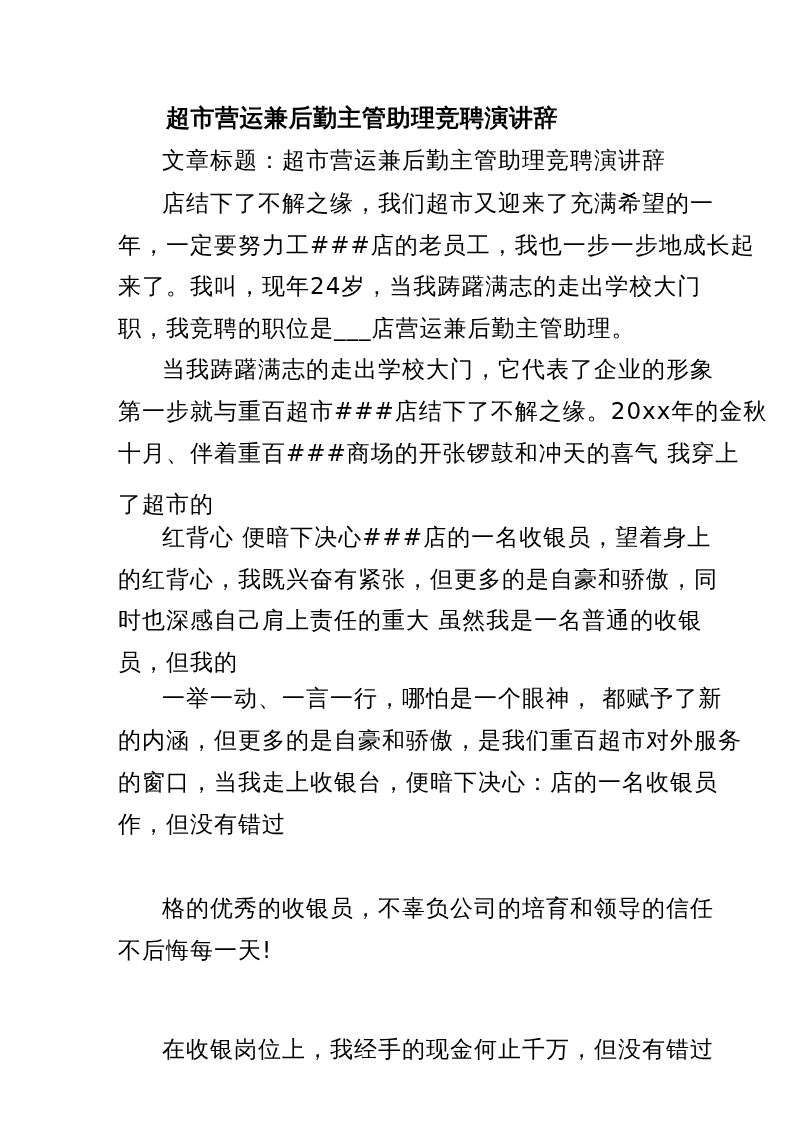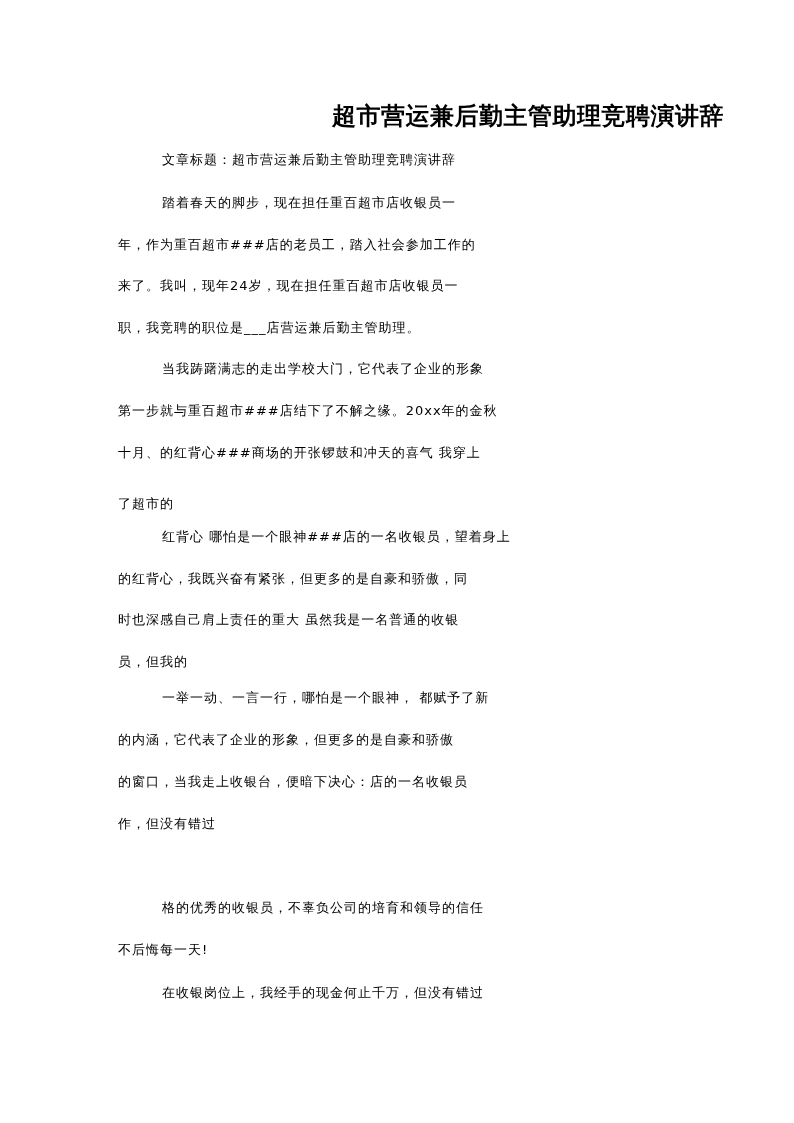--- a/index.html
+++ b/index.html
@@ -1,44 +1,44 @@
 <!DOCTYPE html>
 <html><head>
 <meta charset="utf-8">
 <style>
   html, body { margin: 0; padding: 0; background: #ffffff; }
   body { width: 794px; height: 1123px; position: relative; overflow: hidden;
          font-family: "DejaVu Sans", "Liberation Sans", sans-serif; color: #000; }
-  .title { position: absolute; left: 0; width: 724px; top: 100px; text-align: right;
-           font-family: Liberation Mono, monospace; font-size: 24px;
+  .title { position: absolute; left: 0; width: 724px; top: 100px; text-align: center;
+           font-family: Liberation Sans, sans-serif; font-size: 24px;
            font-weight: bold; line-height: 36px; letter-spacing: 0.5px; }
-  .line { position: absolute; left: 118px; font-size: 13px; line-height: 26px;
+  .line { position: absolute; left: 118px; font-size: 23px; line-height: 26px;
           white-space: nowrap; letter-spacing: 1px; }
   .indent { left: 162px; }
 </style>
 </head>
 <body>
 
 <div>
   <div class="title">超市营运兼后勤主管助理竞聘演讲辞</div>
   <div id="body-lines">
     <div class="line indent" style="top:147px">文章标题：超市营运兼后勤主管助理竞聘演讲辞</div>
-    <div class="line indent" style="top:190px">踏着春天的脚步，现在担任重百超市店收银员一</div>
-    <div class="line" style="top:232px">年，作为重百超市###店的老员工，踏入社会参加工作的</div>
-    <div class="line" style="top:273px">来了。我叫，现年24岁，现在担任重百超市店收银员一</div>
+    <div class="line indent" style="top:190px">店结下了不解之缘，我们超市又迎来了充满希望的一</div>
+    <div class="line" style="top:232px">年，一定要努力工###店的老员工，我也一步一步地成长起</div>
+    <div class="line" style="top:273px">来了。我叫，现年24岁，当我踌躇满志的走出学校大门</div>
     <div class="line" style="top:315px">职，我竞聘的职位是___店营运兼后勤主管助理。</div>
     <div class="line indent" style="top:356px">当我踌躇满志的走出学校大门，它代表了企业的形象</div>
     <div class="line" style="top:398px">第一步就与重百超市###店结下了不解之缘。20xx年的金秋</div>
-    <div class="line" style="top:440px">十月、的红背心###商场的开张锣鼓和冲天的喜气 我穿上</div>
+    <div class="line" style="top:440px">十月、伴着重百###商场的开张锣鼓和冲天的喜气 我穿上</div>
     <div class="line" style="top:491px">了超市的</div>
-    <div class="line indent" style="top:524px">红背心 哪怕是一个眼神###店的一名收银员，望着身上</div>
+    <div class="line indent" style="top:524px">红背心 便暗下决心###店的一名收银员，望着身上</div>
     <div class="line" style="top:566px">的红背心，我既兴奋有紧张，但更多的是自豪和骄傲，同</div>
     <div class="line" style="top:607px">时也深感自己肩上责任的重大 虽然我是一名普通的收银</div>
     <div class="line" style="top:649px">员，但我的</div>
     <div class="line indent" style="top:685px">一举一动、一言一行，哪怕是一个眼神， 都赋予了新</div>
-    <div class="line" style="top:727px">的内涵，它代表了企业的形象，但更多的是自豪和骄傲</div>
+    <div class="line" style="top:727px">的内涵，但更多的是自豪和骄傲，是我们重百超市对外服务</div>
     <div class="line" style="top:769px">的窗口，当我走上收银台，便暗下决心：店的一名收银员</div>
     <div class="line" style="top:811px">作，但没有错过</div>
     <div class="line indent" style="top:895px">格的优秀的收银员，不辜负公司的培育和领导的信任</div>
     <div class="line" style="top:937px">不后悔每一天!</div>
-    <div class="line indent" style="top:980px">在收银岗位上，我经手的现金何止千万，但没有错过</div>
+    <div class="line indent" style="top:1036px">在收银岗位上，我经手的现金何止千万，但没有错过</div>
   </div>
 </div>
 
 </body></html>

